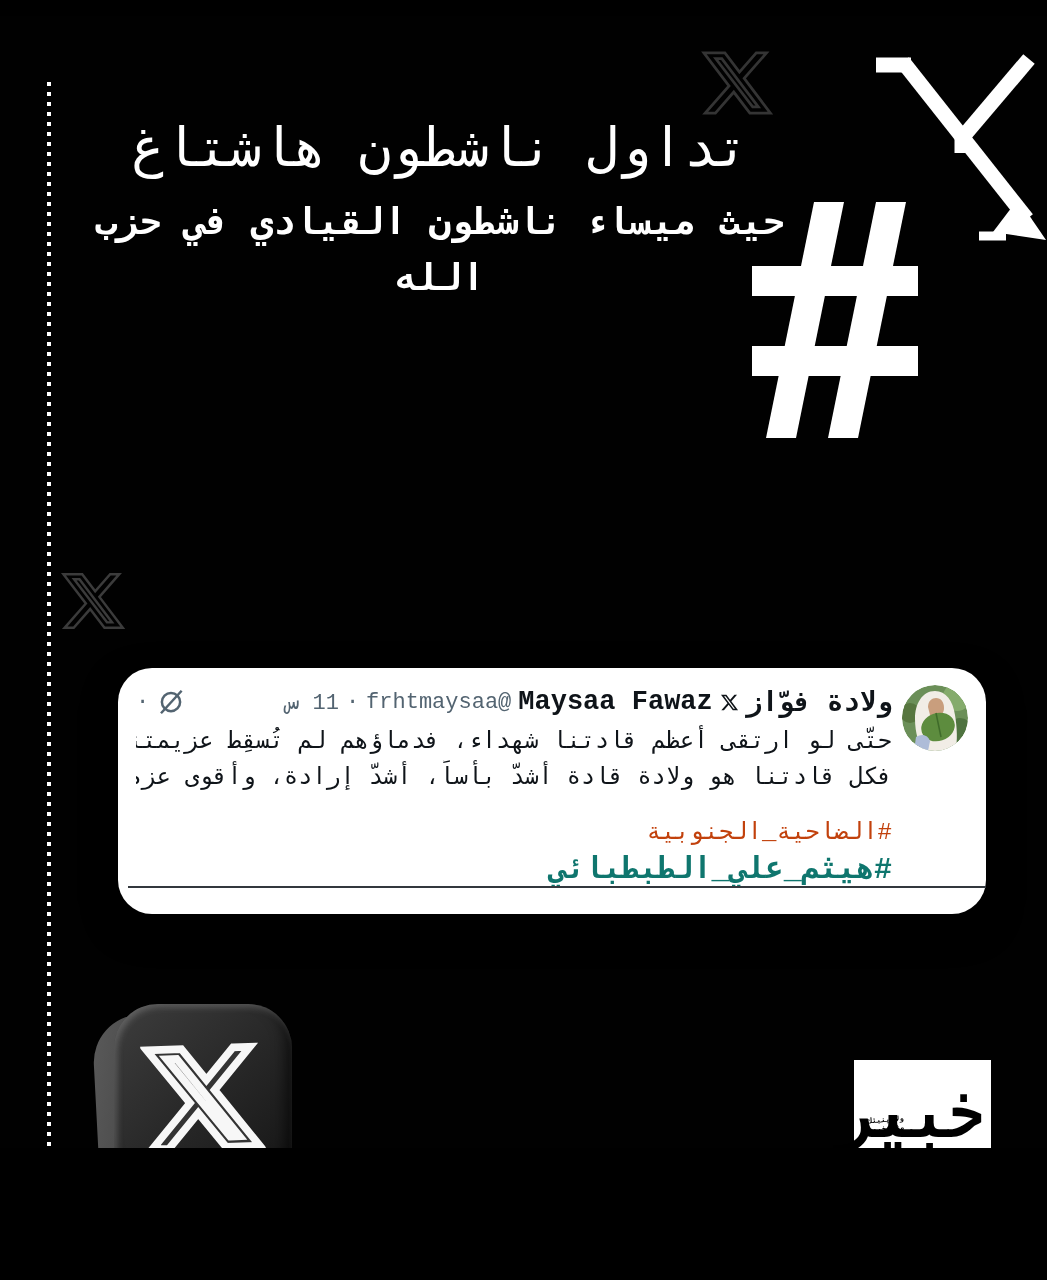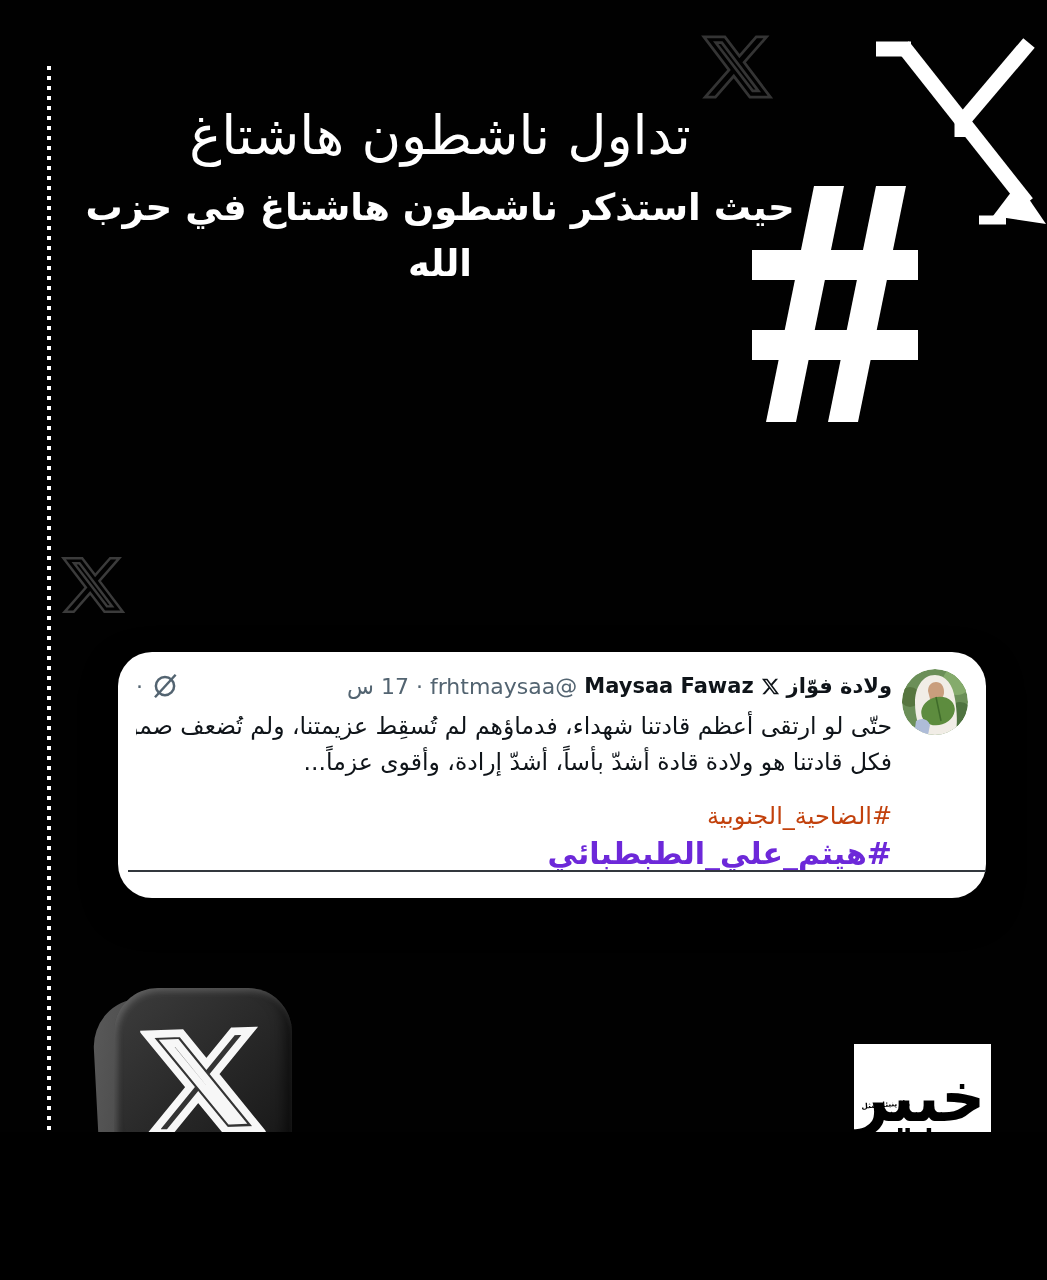--- a/index.html
+++ b/index.html
@@ -1,17 +1,17 @@
 <!DOCTYPE html>
 <html lang="ar"><head>
 <meta charset="utf-8">
 <style>
   html,body{margin:0;padding:0;background:#000;}
   body{font-family:"DejaVu Sans",sans-serif;}
-  .stage{position:relative;width:1047px;height:1132px;background:#010101;overflow:hidden;margin:0 auto;}
+  .stage{position:relative;width:1047px;height:1132px;background:#010101;overflow:hidden;margin:16px auto;font-family:Liberation Mono, monospace;}
 
   
   .dot-v{position:absolute;left:47px;top:66px;width:4px;height:1164px;
     background-image:repeating-linear-gradient(180deg,#fff 0 4px,transparent 4px 10px);}
   .dot-h{position:absolute;left:56px;top:1184px;width:312px;height:4px;
     background-image:repeating-linear-gradient(90deg,#fff 0 4px,transparent 4px 10px);}
 
   
   .headline{position:absolute;left:55px;top:92px;width:770px;text-align:center;color:#fff;direction:rtl;}
   .headline .big{font-size:54px;line-height:88px;font-weight:400;letter-spacing:0;}
@@ -23,28 +23,28 @@
   .big-arrow-x{position:absolute;left:865px;top:36px;width:182px;height:192px;}
   .big-hash{position:absolute;left:752px;top:186px;width:166px;height:236px;}
 
   
   .card{position:absolute;left:118px;top:652px;width:868px;height:246px;background:#fff;border-radius:34px;
     box-shadow:0 14px 34px rgba(0,0,0,.65);}
   .card-inner{position:relative;display:flex;direction:rtl;gap:10px;padding:17px 18px 0 18px;height:100%;box-sizing:border-box;}
   .avatar{width:66px;height:66px;border-radius:50%;overflow:hidden;flex:0 0 auto;}
   .content{flex:1;min-width:0;direction:rtl;}
   .t-header{display:flex;direction:rtl;align-items:center;gap:7px;height:34px;}
-  .name-ar,.name-en{font-weight:700;font-size:21px;color:#0f1419;white-space:nowrap;}
+  .name-ar,.name-en{font-weight:700;font-size:27px;color:#0f1419;white-space:nowrap;}
   .t-muted{font-size:22px;color:#536471;white-space:nowrap;}
   .t-spacer{flex:1;}
   .t-body{margin-top:5px;text-align:right;color:#0f1419;font-size:23.5px;line-height:36px;}
   .t-body div{white-space:nowrap;overflow:hidden;}
   .t-hashtags{margin-top:20px;text-align:right;}
   .hash-secondary{font-size:24px;line-height:33px;color:#c2410c;}
-  .hash-primary{font-size:30px;line-height:42px;font-weight:700;color:#6d28d9;}
+  .hash-primary{font-size:30px;line-height:42px;font-weight:700;color:#0f766e;}
   .divider{position:absolute;left:10px;right:0;bottom:26px;height:2px;background:#33383d;}
 
   
   .cube{position:absolute;left:96px;top:986px;width:198px;height:198px;}
   .cube .side{position:absolute;left:0;top:10px;width:186px;height:182px;background:linear-gradient(100deg,#5a5a5a,#1d1d1d);
     border-radius:48px;transform:rotate(-3deg);}
   .cube .face{position:absolute;left:18px;top:2px;width:178px;height:188px;border-radius:44px;
     background:linear-gradient(135deg,#3d3d3d 0%,#262626 55%,#141414 100%);
     box-shadow:inset 3px 3px 7px rgba(255,255,255,.22), inset -6px -8px 14px rgba(0,0,0,.65);
     display:flex;align-items:center;justify-content:center;}
@@ -65,21 +65,21 @@
 </head>
 <body>
 
 <div class="stage">
 
   <div class="dot-v"></div>
   <div class="dot-h"></div>
 
   <div class="headline" dir="rtl">
     <div class="big">تداول ناشطون هاشتاغ</div>
-    <div class="small">حيث استذكر ناشطون هاشتاغ في حزب الله</div>
+    <div class="small">حيث ميساء ناشطون القيادي في حزب الله</div>
   </div>
 
   <svg class="faint-x-top" viewBox="0 0 24 24">
     <path d="M18.244 2.25h3.308l-7.227 8.26 8.502 11.24h-6.657l-5.214-6.817L4.99 21.75H1.68l7.73-8.835L1.254 2.25H8.08l4.713 6.231zm-1.161 17.52h1.833L7.084 4.126H5.117z" fill="none" stroke="#343434" stroke-width="0.9"></path>
   </svg>
   <svg class="faint-x-left" viewBox="0 0 24 24">
     <path d="M18.244 2.25h3.308l-7.227 8.26 8.502 11.24h-6.657l-5.214-6.817L4.99 21.75H1.68l7.73-8.835L1.254 2.25H8.08l4.713 6.231zm-1.161 17.52h1.833L7.084 4.126H5.117z" fill="none" stroke="#3b3b3b" stroke-width="0.9"></path>
   </svg>
 
   <svg class="big-arrow-x" viewBox="0 0 182 192">
@@ -127,21 +127,21 @@
 
       <div class="content">
         <div class="t-header">
           <span class="name-ar">ولادة فوّاز</span>
           <svg width="19" height="19" viewBox="0 0 24 24">
             <path d="M18.244 2.25h3.308l-7.227 8.26 8.502 11.24h-6.657l-5.214-6.817L4.99 21.75H1.68l7.73-8.835L1.254 2.25H8.08l4.713 6.231zm-1.161 17.52h1.833L7.084 4.126H5.117z" fill="#0f1419"></path>
           </svg>
           <span class="name-en">Maysaa Fawaz</span>
           <span class="t-muted">@frhtmaysaa</span>
           <span class="t-muted">·</span>
-          <span class="t-muted">17 س</span>
+          <span class="t-muted">11 س</span>
           <span class="t-spacer"></span>
           <svg width="30" height="30" viewBox="0 0 24 24">
             <circle cx="12" cy="12" r="7.3" fill="none" stroke="#536471" stroke-width="2"></circle>
             <line x1="4" y1="21" x2="20.5" y2="3" stroke="#536471" stroke-width="2"></line>
           </svg>
           <span class="t-muted">·</span>
         </div>
 
         <div class="t-body" dir="rtl">
           <div>حتّى لو ارتقى أعظم قادتنا شهداء، فدماؤهم لم تُسقِط عزيمتنا، ولم تُضعف صمودنا.</div>

